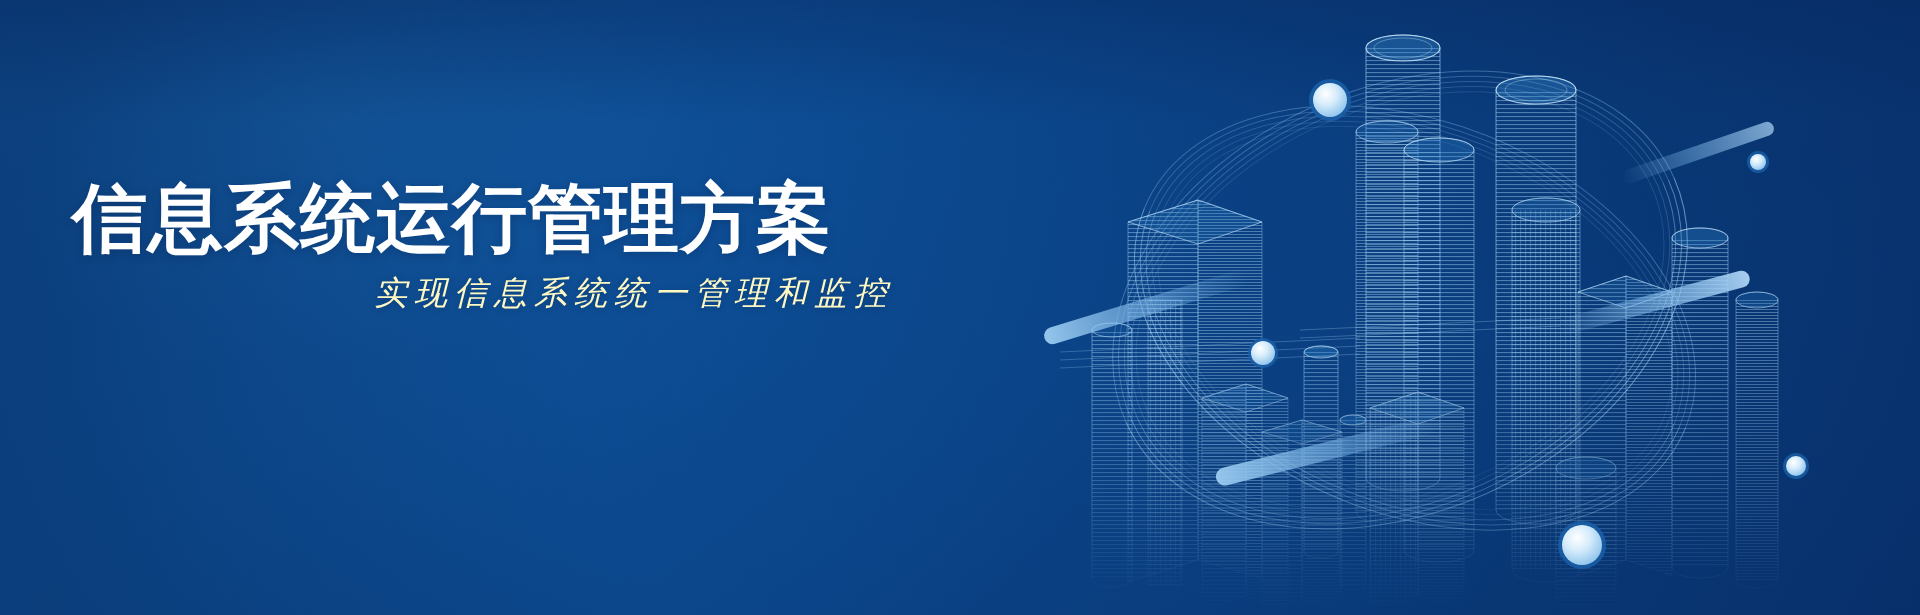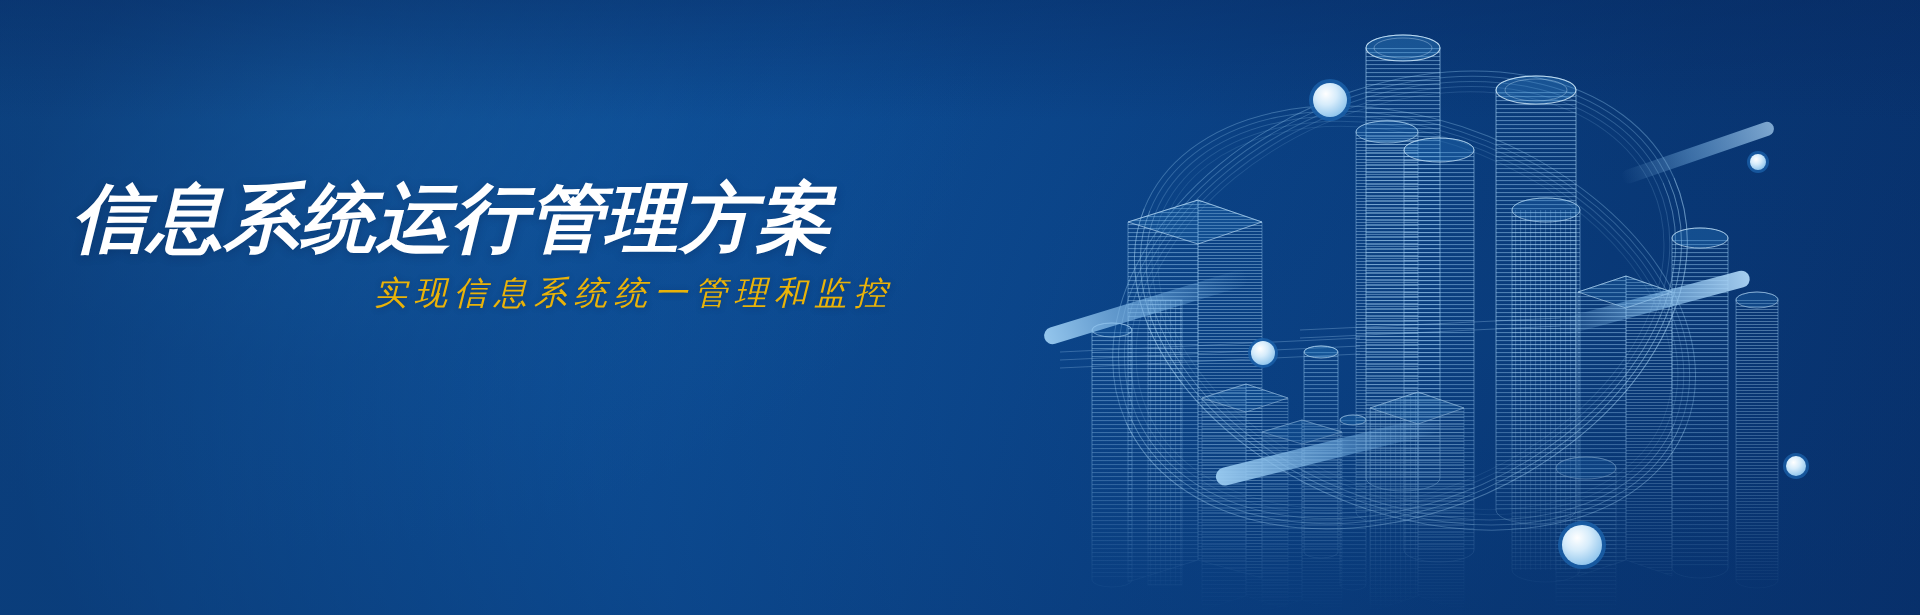--- a/index.html
+++ b/index.html
@@ -39,33 +39,32 @@
     left:72px;
     top:178px;
     width:830px;
     z-index:40;
   }
   .title{
     margin:0;
     font-size:75px;
     line-height:1.08;
     font-weight:700;
-    font-style:italic;
     color:#ffffff;
     letter-spacing:1px;
     white-space:nowrap;
     text-shadow:0 2px 10px rgba(3,26,66,.28);
   }
   .subtitle{
     margin:14px 0 8px 0;
     font-size:33px;
     line-height:1.2;
     font-weight:300;
     font-style:italic;
-    color:#eab308;
+    color:#fef9c3;
     letter-spacing:7px;
     text-align:right;
     padding-right:8px;
     white-space:nowrap;
     text-shadow:0 1px 6px rgba(3,26,66,.30);
   }
 
   
   .art{
     position:absolute;

